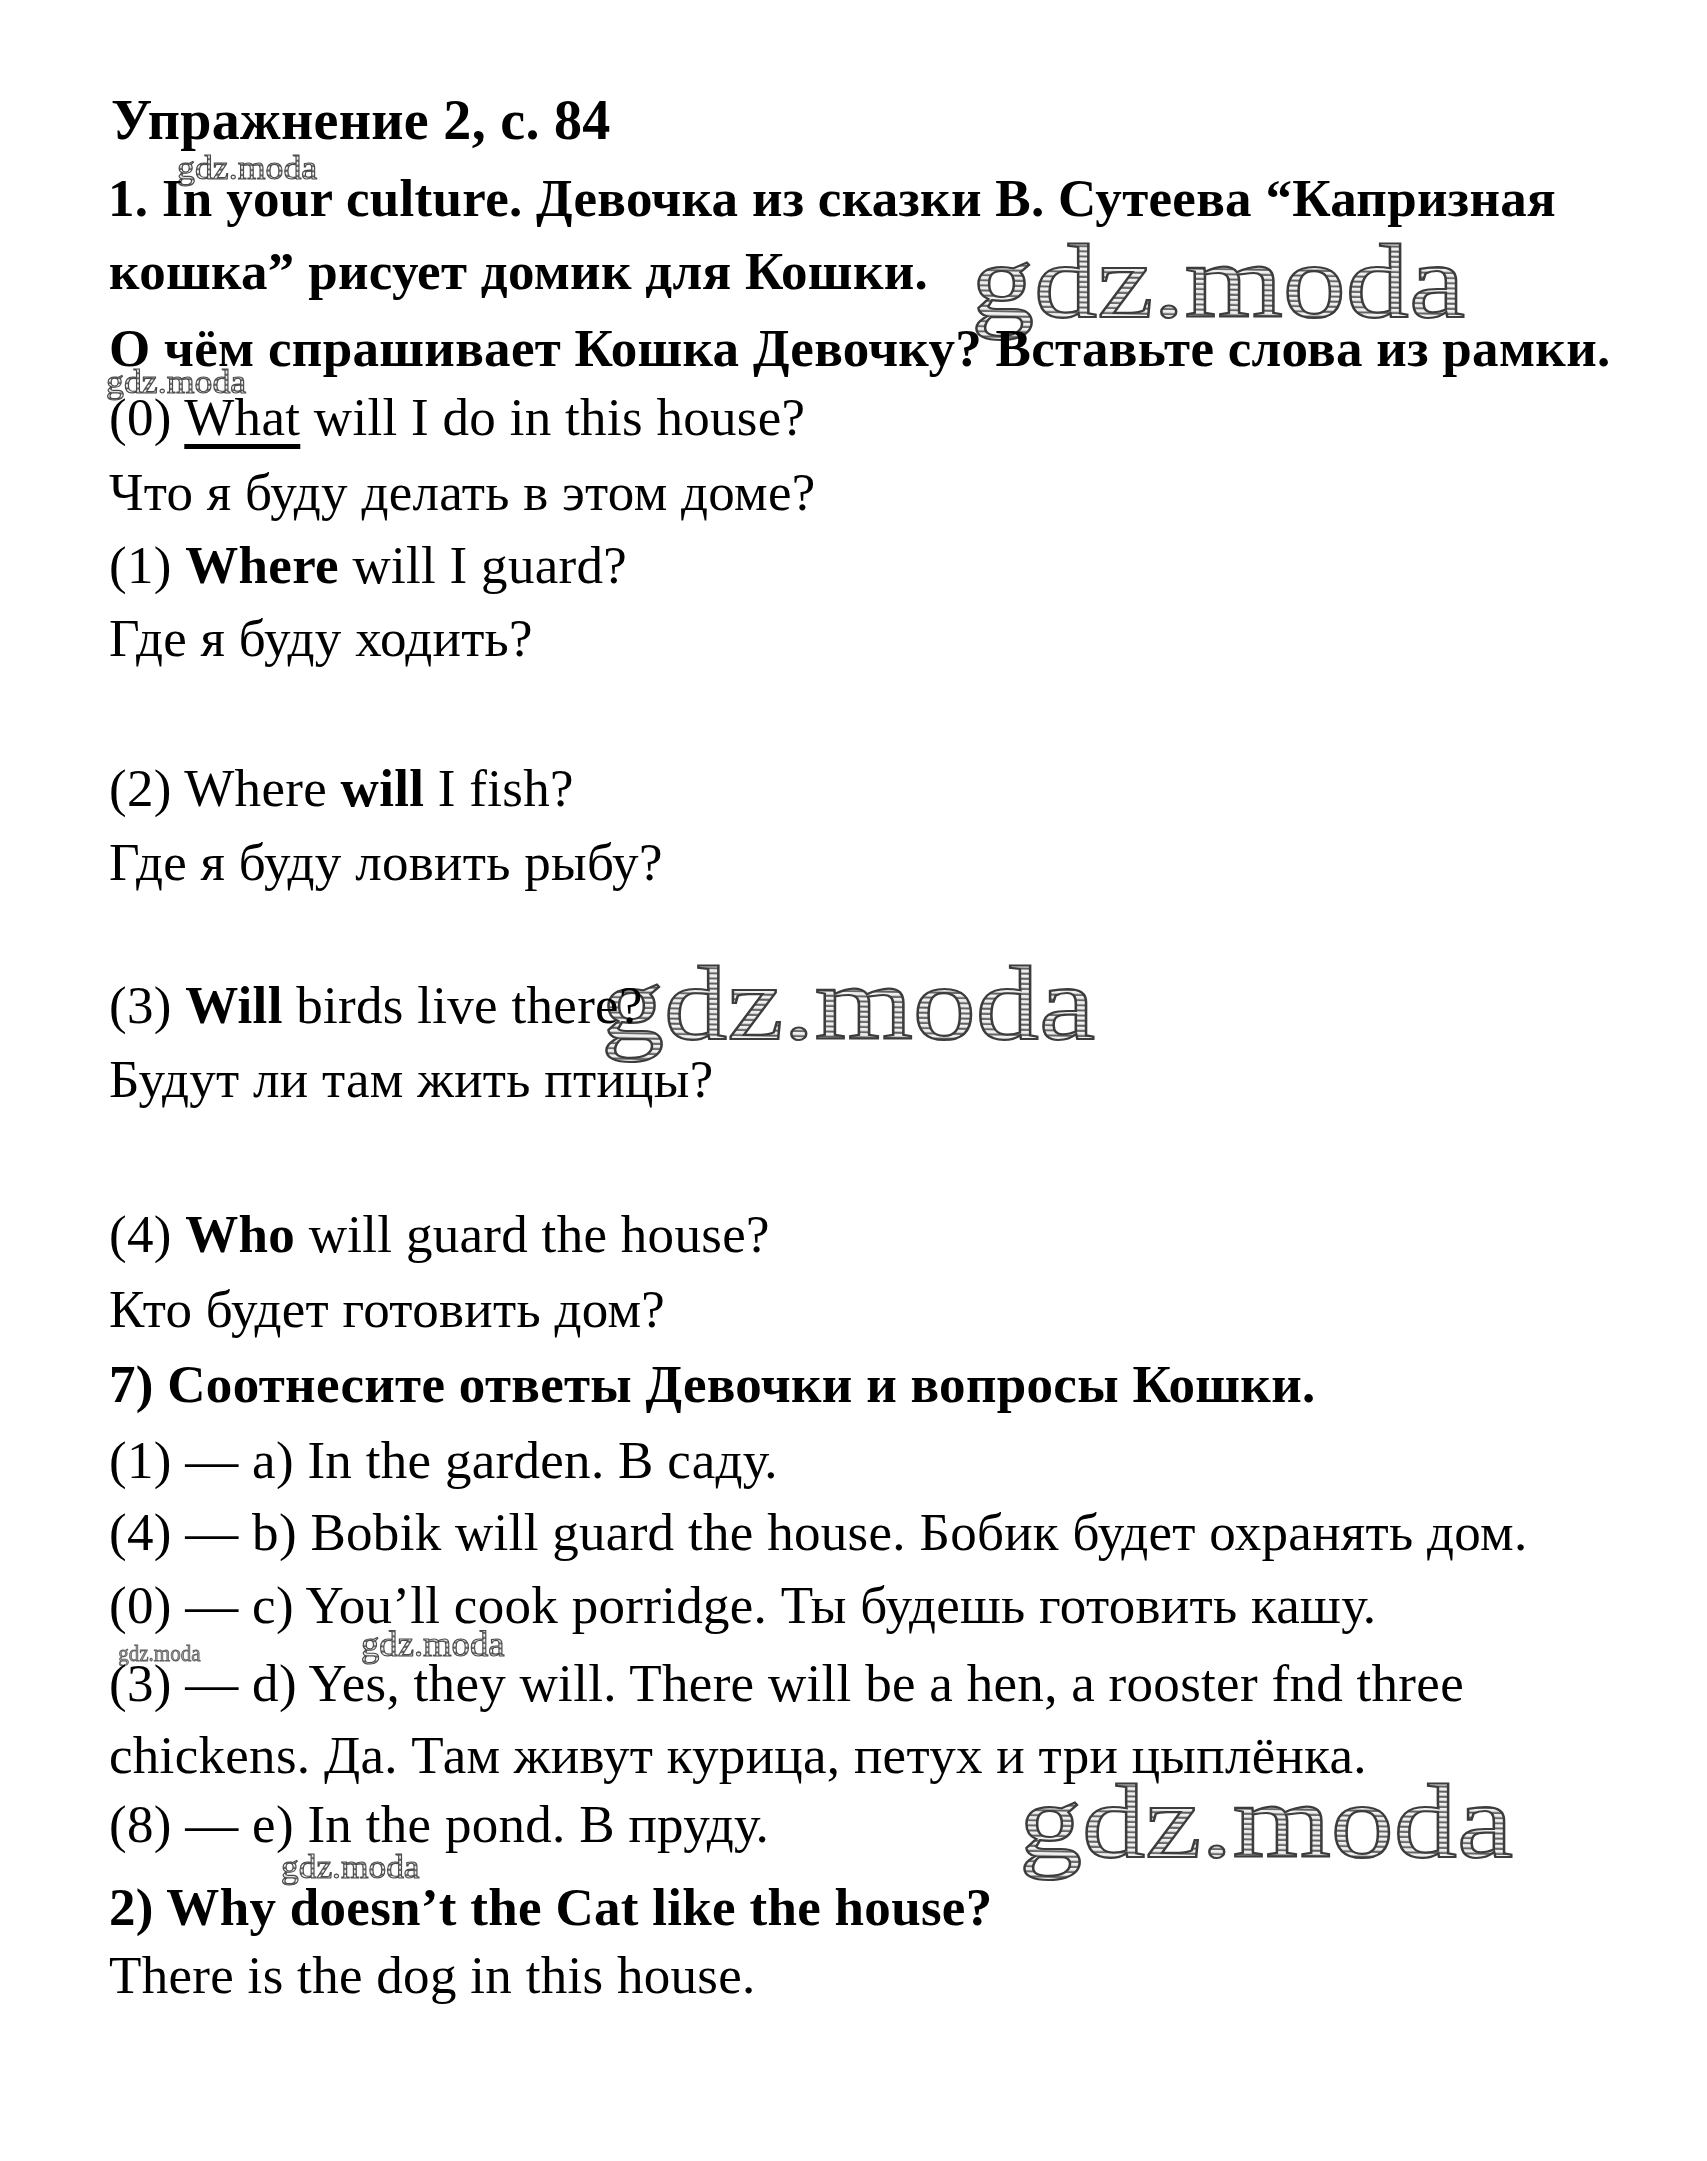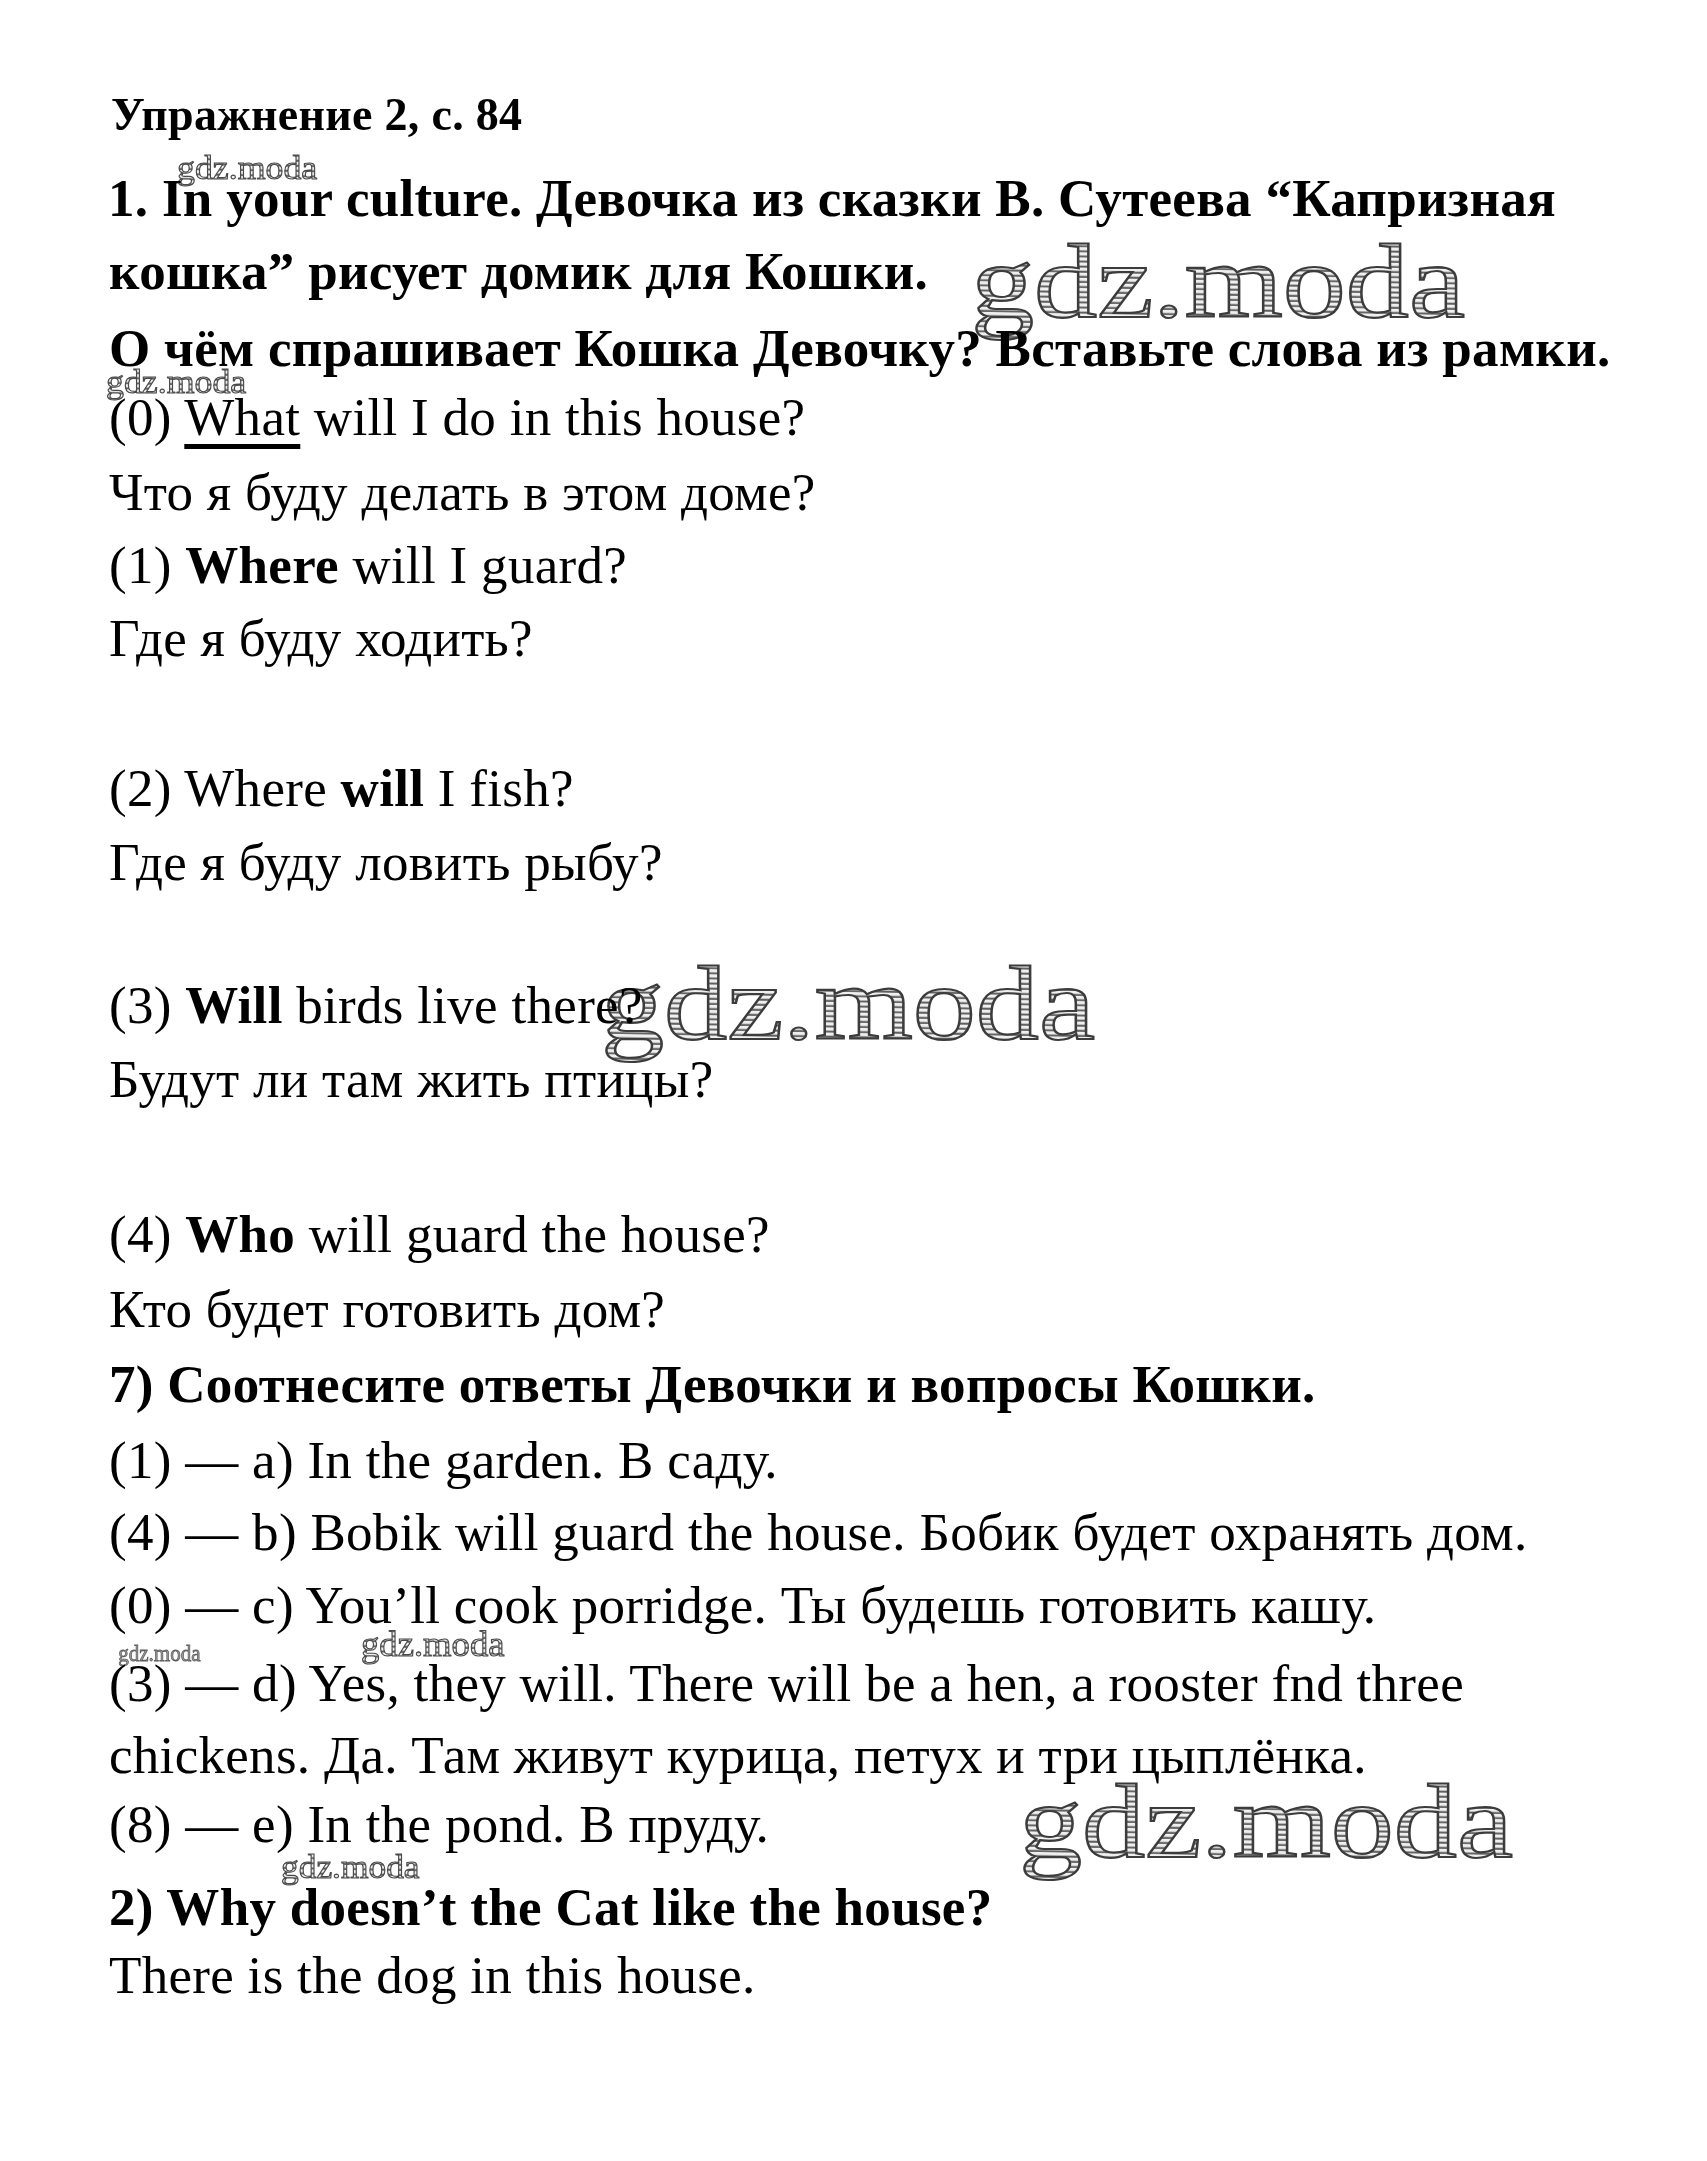--- a/index.html
+++ b/index.html
@@ -12,21 +12,21 @@
     overflow:hidden;
   }
   .line{
     position:absolute;
     font-size:53px;
     line-height:1;
     white-space:nowrap;
     letter-spacing:0.3px;
   }
   .b{font-weight:bold;}
-  .title{font-size:46px;font-weight:bold;}
+  .title{font-size:56px;font-weight:bold;}
   .u{
     text-decoration:underline;
     text-decoration-thickness:5.1px;
     text-underline-offset:8.5px;
   }
   .two-line{
     white-space:pre-line;
     line-height:72px;
   }
   .wm{position:absolute;}

